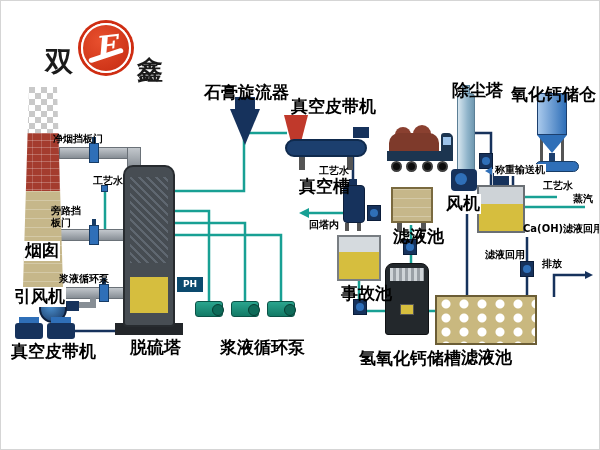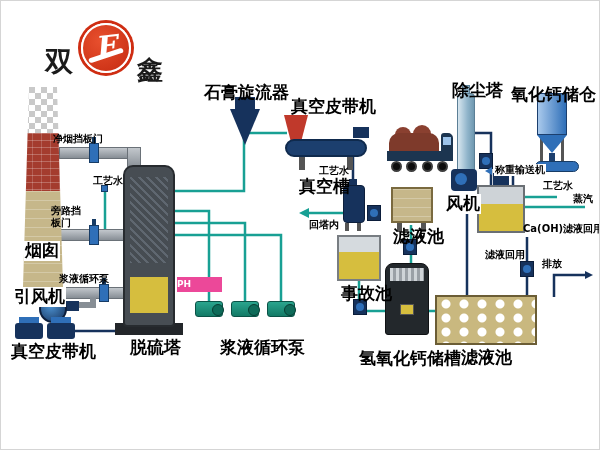--- a/index.html
+++ b/index.html
@@ -74,21 +74,21 @@
     </g>
     <polygon points="298,212 308,207 308,217" fill="#18a094"></polygon>
     <polygon points="592,274 584,270 584,278" fill="#16325c"></polygon>
   </svg>
 
   <div class="abs" style="left:114px;top:322px;width:68px;height:12px;background:#23262a"></div>
   <div class="abs" style="left:122px;top:164px;width:52px;height:162px;background:#474d53;border:2px solid #272b2f;border-radius:10px 10px 4px 4px">
     <div class="abs" style="left:5px;top:10px;width:38px;height:86px;background:repeating-linear-gradient(45deg,#5f6770 0 2px,#464c52 2px 6px)"></div>
     <div class="abs" style="left:5px;top:110px;width:38px;height:36px;background:#d6be3e"></div>
   </div>
-  <div class="abs" style="left:176px;top:276px;width:45px;height:15px;background:#ec4899;color:#fff;font:bold 9px 'DejaVu Sans',sans-serif;text-align:left;line-height:15px">PH</div>
+  <div class="abs" style="left:176px;top:276px;width:26px;height:15px;background:#0c4a6e;color:#fff;font:bold 9px 'DejaVu Sans',sans-serif;text-align:center;line-height:15px">PH</div>
 
   <div class="pump" style="left:194px;top:300px"></div>
   <div class="pump" style="left:230px;top:300px"></div>
   <div class="pump" style="left:266px;top:300px"></div>
 
   <div class="abs" style="left:234px;top:96px;width:20px;height:12px;background:#16325c"></div>
   <div class="abs" style="left:229px;top:108px;width:0;height:0;border-left:15px solid transparent;border-right:15px solid transparent;border-top:36px solid #16325c"></div>
 
   <div class="abs" style="left:283px;top:114px;width:24px;height:26px;background:#c0392b;clip-path:polygon(0 0,100% 0,72% 100%,28% 100%)"></div>
   <div class="abs" style="left:352px;top:126px;width:16px;height:11px;background:#16325c"></div>

